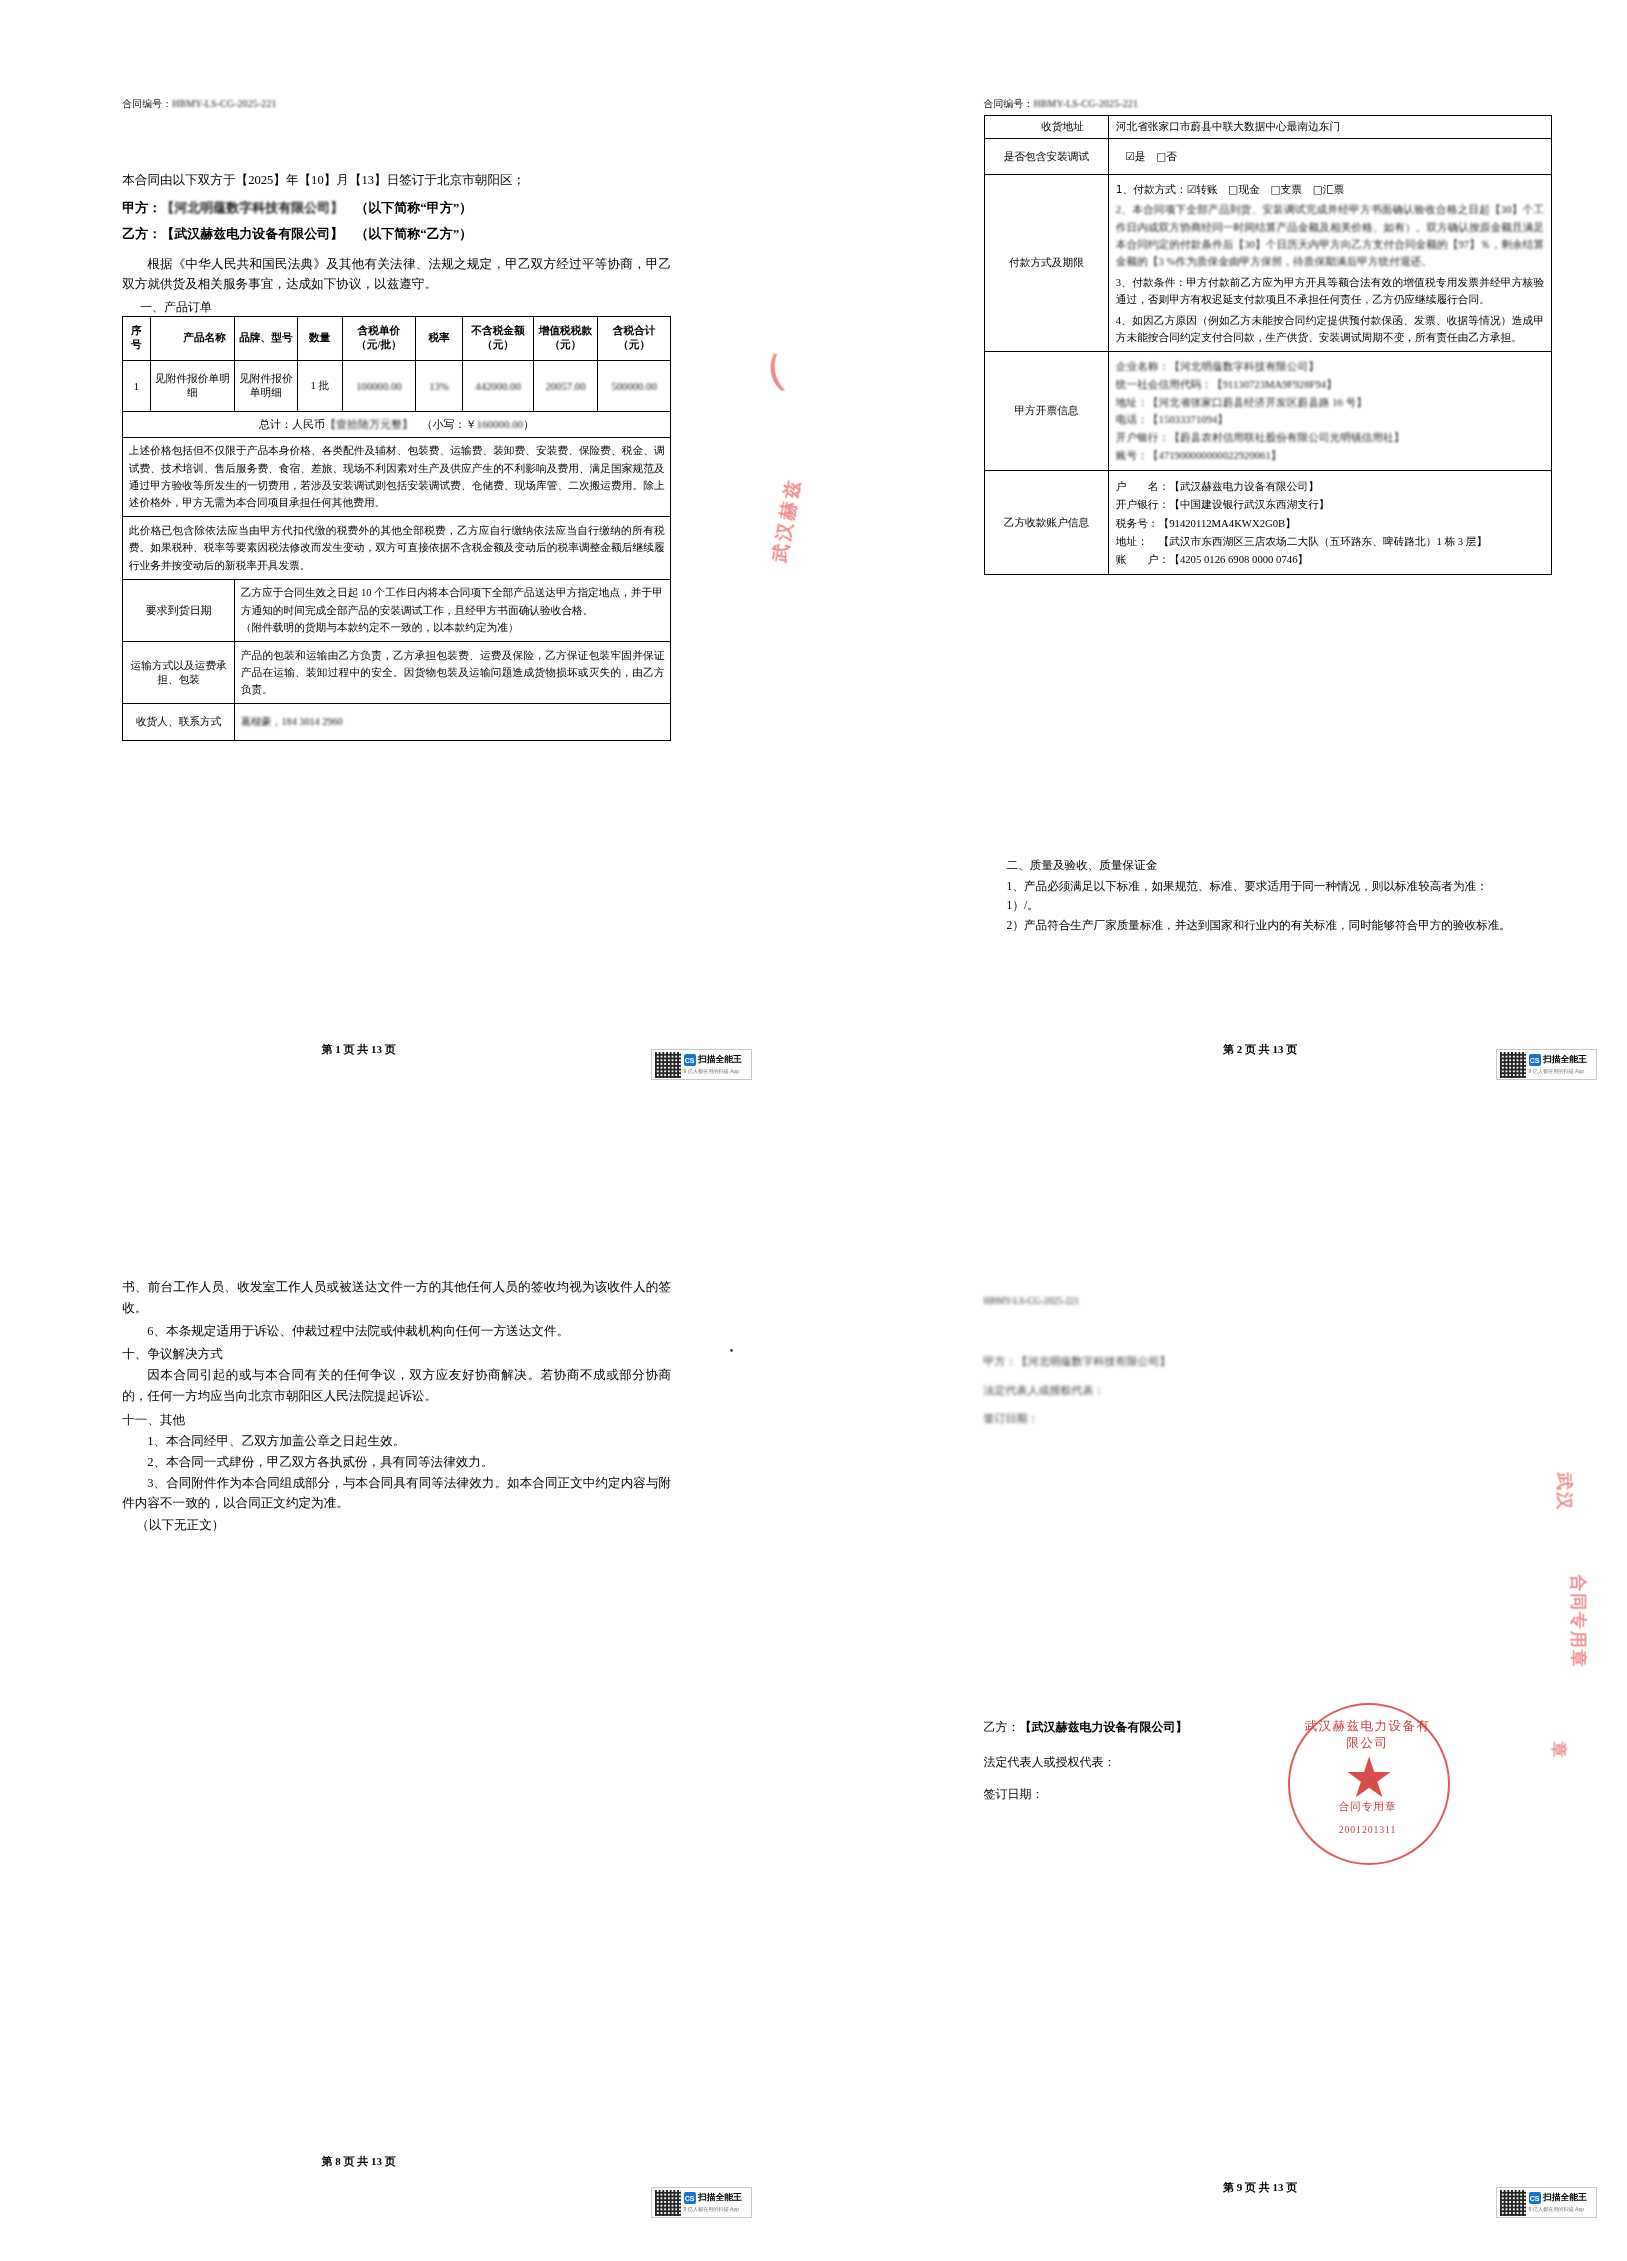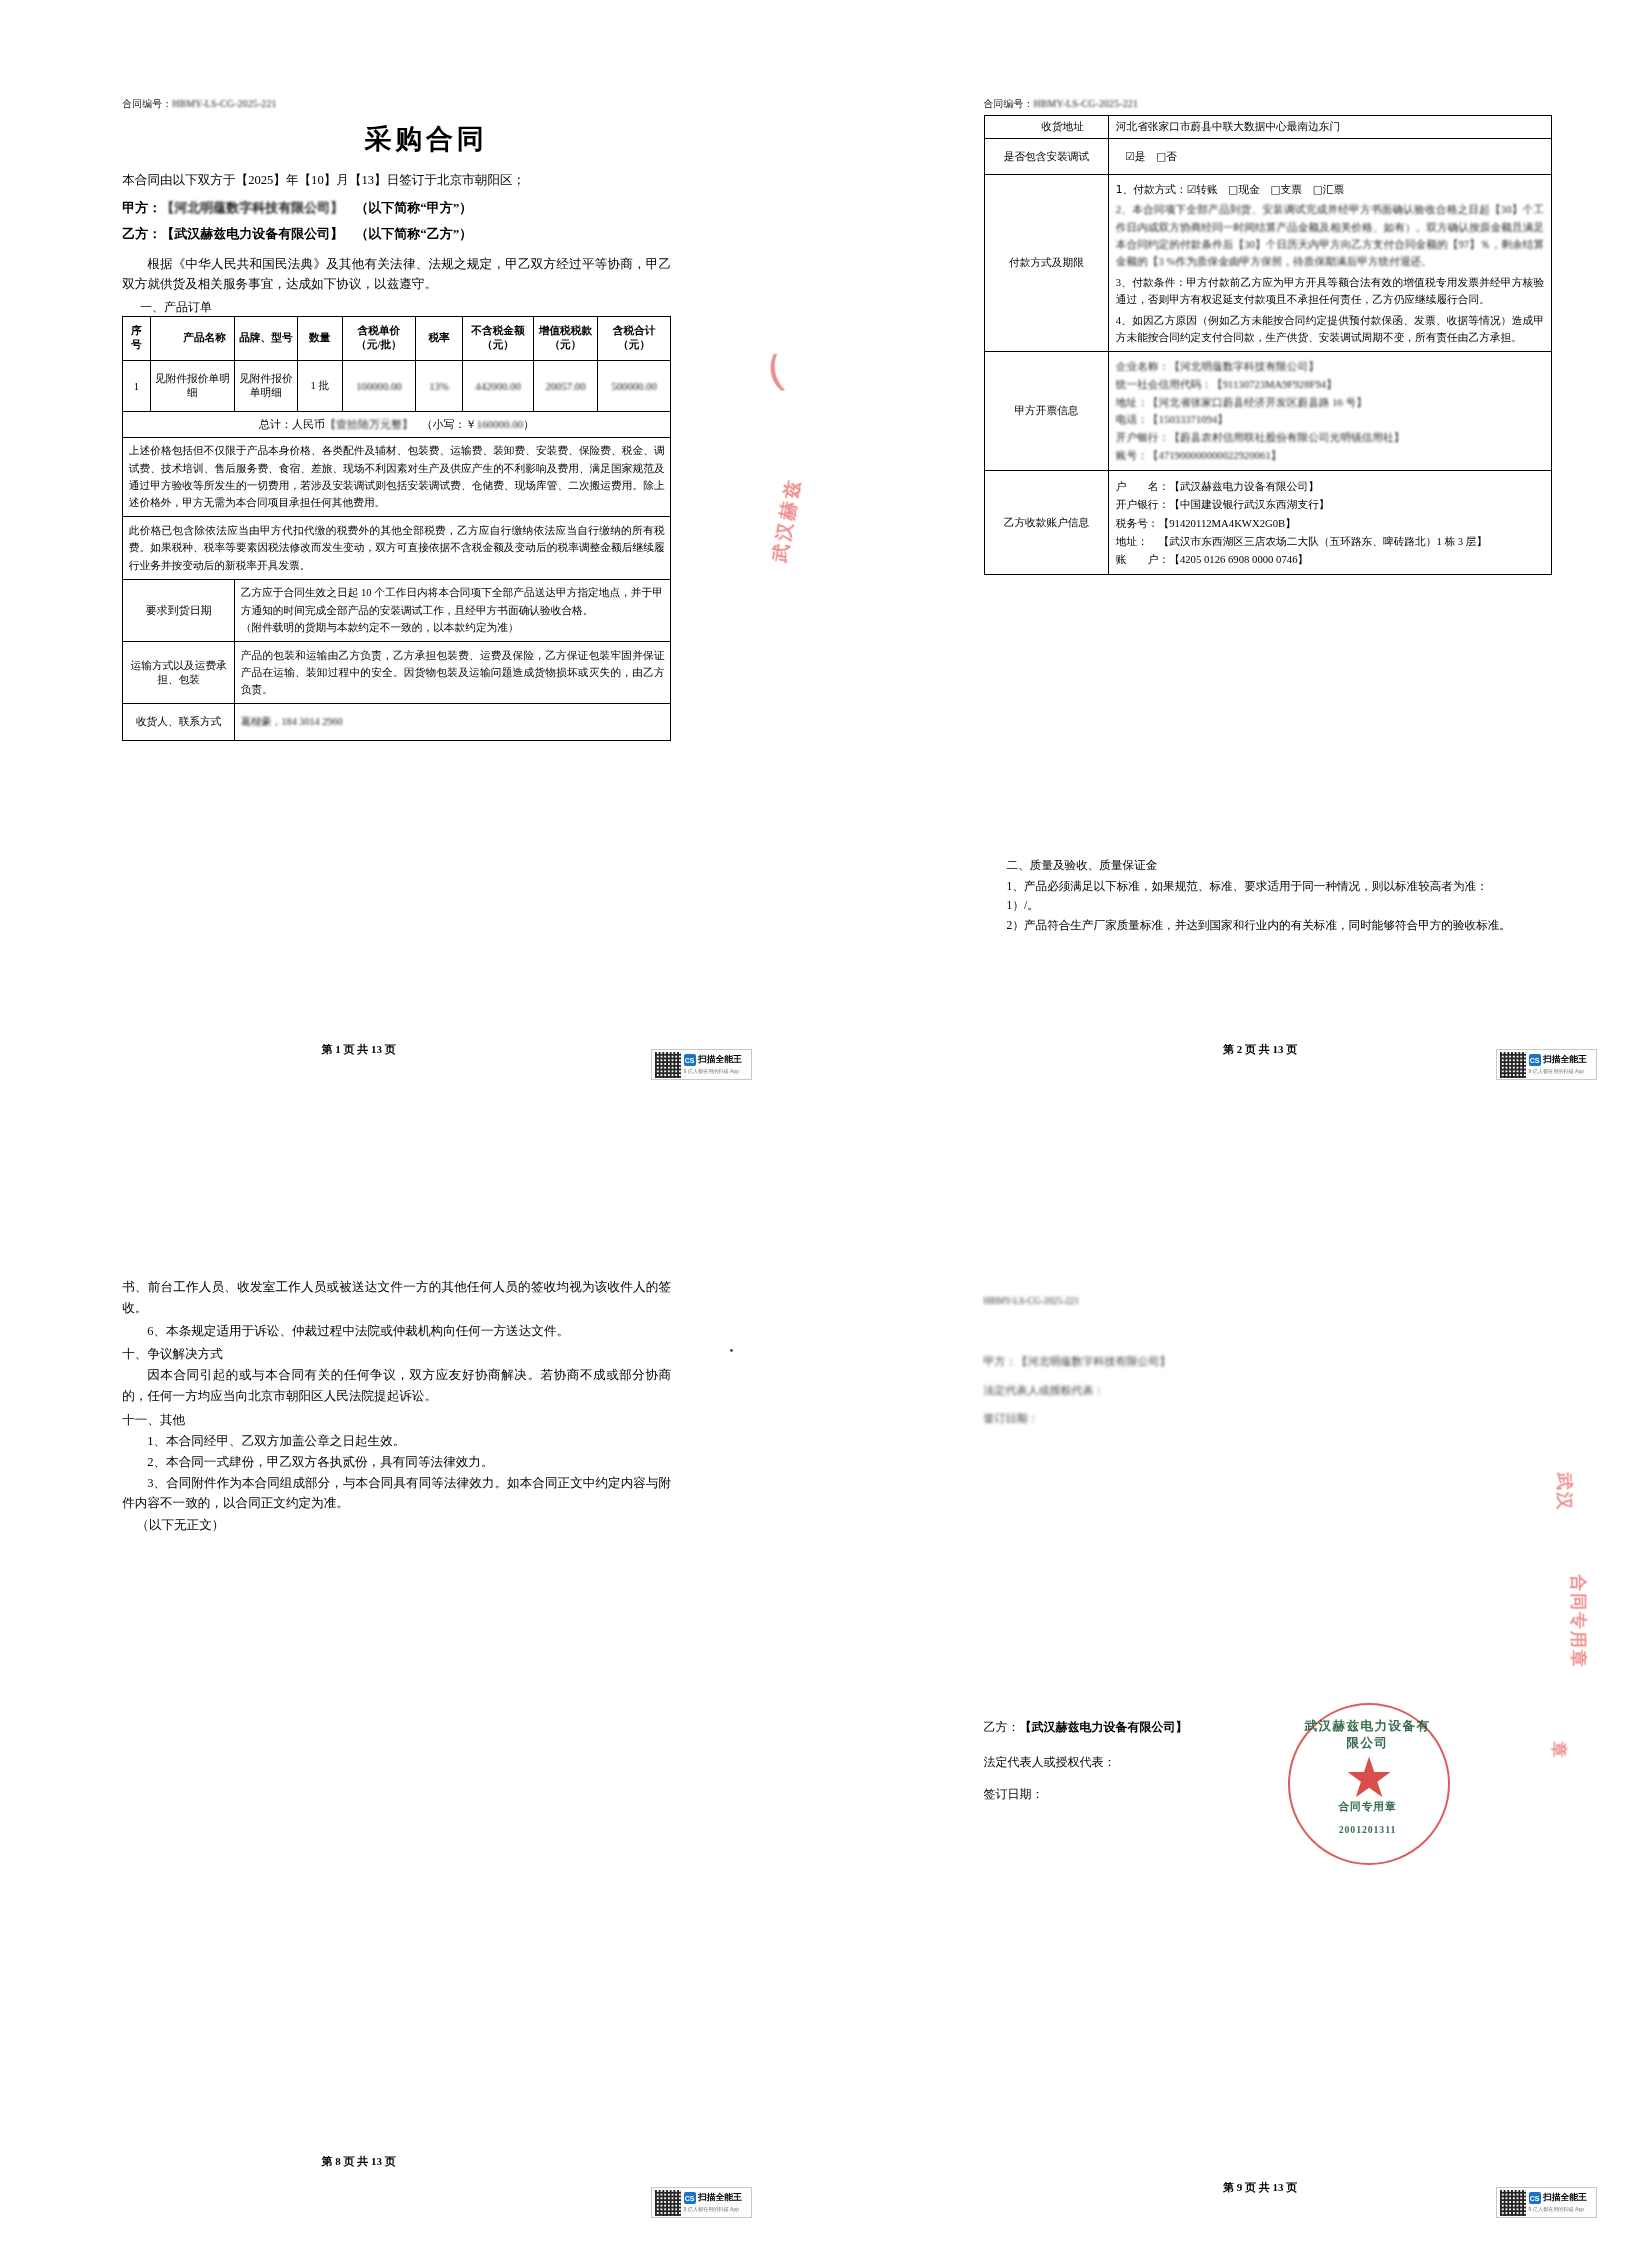--- a/index.html
+++ b/index.html
@@ -123,22 +123,22 @@
     opacity: 0.78;
     pointer-events: none;
   }
   .seal-star {
     position: absolute;
     color: #d2302c;
     opacity: 0.85;
   }
   .seal-text-arc {
     position: absolute;
-    color: #14532d;
-    font-weight: bold;
+    color: #b91c1c;
+    font-weight: normal;
     opacity: 0.85;
   }
   .red-smudge {
     position: absolute;
     color: #d33;
     opacity: 0.55;
     filter: blur(0.5px);
     font-weight: bold;
   }
   
@@ -146,21 +146,20 @@
 </style>
 </head>
 <body>
 
 <div class="page" style="left:112px; top:70px; width:628px; height:1024px;">
 
   <div style="position:absolute; left:10.2px; top:28px; font-size:9.8px;">
     <span class="contract-no">合同编号：</span><span class="contract-no blurred">HBMY-LS-CG-2025-221</span>
   </div>
 
-  <div class="title" style="position:absolute; left:0; top:51px; width:628px;">采购合同</div>
 
   <div class="para" style="position:absolute; left:10.2px; top:100px; width:549px;">本合同由以下双方于【2025】年【10】月【13】日签订于北京市朝阳区；</div>
 
   <div style="position:absolute; left:10.2px; top:128px; width:558px; font-size:13px; line-height:1.6;">
     <span class="bold">甲方：</span><span class="bold blurred">【河北明蕴数字科技有限公司】</span><span class="bold" style="margin-left:12px;">（以下简称“甲方”）</span>
   </div>
 
   <div style="position:absolute; left:10.2px; top:154px; width:558px; font-size:13px; line-height:1.6;">
     <span class="bold">乙方：</span><span class="bold">【武汉赫兹电力设备有限公司】</span><span class="bold" style="margin-left:12px;">（以下简称“乙方”）</span>
   </div>

